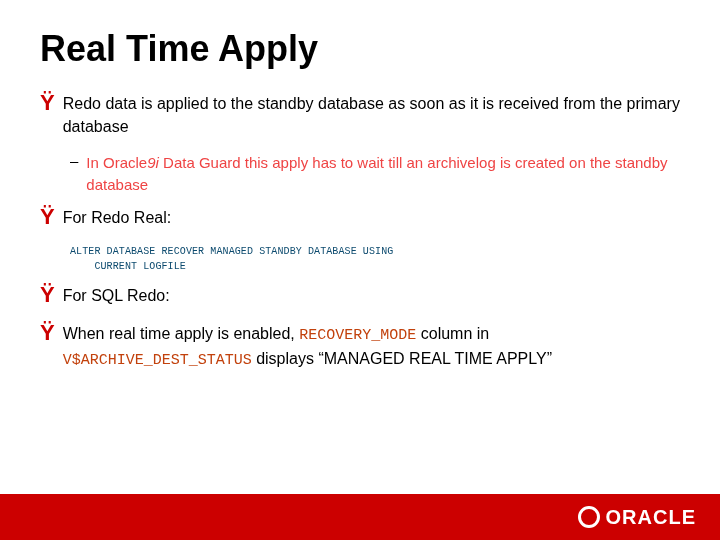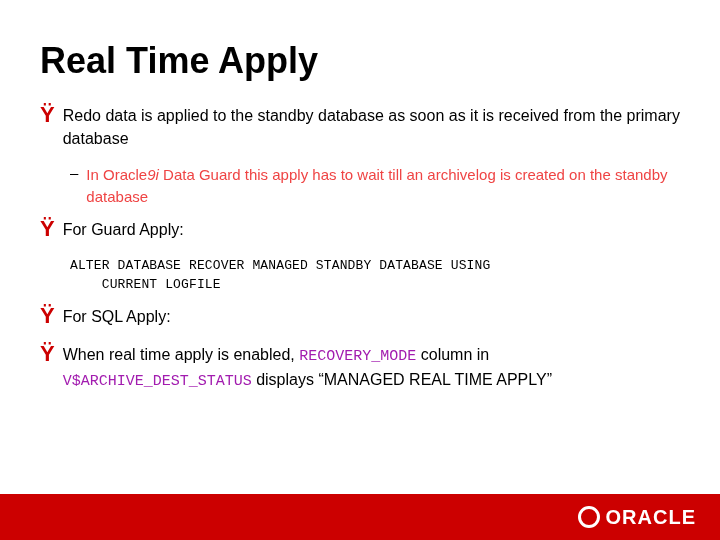--- a/index.html
+++ b/index.html
@@ -16,21 +16,21 @@
       width: 720px;
       height: 540px;
       background: #ffffff;
       display: flex;
       flex-direction: column;
       position: relative;
     }
 
     .content {
       flex: 1;
-      padding: 40px 40px 20px 40px;
+      padding: 28px 40px 20px 40px;
       border-radius: 13px;
     }
 
     .title {
       font-size: 36px;
       font-weight: bold;
       color: #000000;
       margin-bottom: 22px;
     }
 
@@ -75,34 +75,34 @@
       color: #ef4444;
       line-height: 1.45;
     }
 
     .italic {
       font-style: italic;
     }
 
     .code-block {
       font-family: 'Courier New', Courier, monospace;
-      font-size: 13px;
-      color: #000000;
+      font-size: 10px;
+      color: #0c4a6e;
       background: transparent;
       margin-left: 30px;
       margin-top: 4px;
       margin-bottom: 4px;
       line-height: 1.5;
       letter-spacing: 0.01em;
     }
 
     .inline-code {
       font-family: 'Courier New', Courier, monospace;
       font-size: 15px;
-      color: #a21caf;
+      color: #c2410c;
     }
 
     .section-gap {
       margin-bottom: 10px;
     }
 
     .footer {
       height: 46px;
       background: #cc0000;
       display: flex;
@@ -152,32 +152,32 @@
       </div>
       <div class="sub-bullet">
         <span class="sub-bullet-dash">–</span>
         <span class="sub-bullet-text">In Oracle<span class="italic">9i</span> Data Guard this apply has to wait till an archivelog is created on the standby database</span>
       </div>
     </div>
 
     <div class="section-gap">
       <div class="bullet-item">
         <span class="bullet-icon">Ÿ</span>
-        <span class="bullet-text">For Guard Apply:</span>
+        <span class="bullet-text">For Redo Real:</span>
       </div>
       <div class="code-block">
         ALTER DATABASE RECOVER MANAGED STANDBY DATABASE USING<br>
         &nbsp;&nbsp;&nbsp;&nbsp;CURRENT LOGFILE
       </div>
     </div>
 
     <div class="section-gap">
       <div class="bullet-item">
         <span class="bullet-icon">Ÿ</span>
-        <span class="bullet-text">For SQL Apply:</span>
+        <span class="bullet-text">For SQL Redo:</span>
       </div>
     </div>
 
     <div class="section-gap">
       <div class="bullet-item">
         <span class="bullet-icon">Ÿ</span>
         <span class="bullet-text">When real time apply is enabled, <span class="inline-code">RECOVERY_MODE</span> column in <span class="inline-code">V$ARCHIVE_DEST_STATUS</span> displays “MANAGED REAL TIME APPLY”</span>
       </div>
     </div>
 

